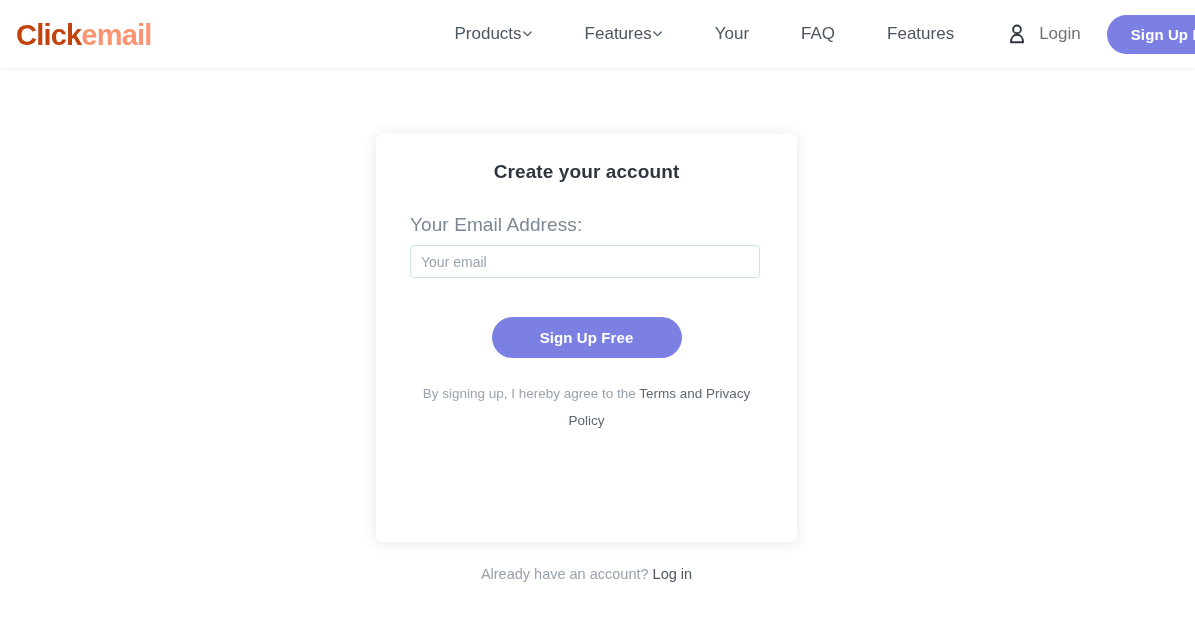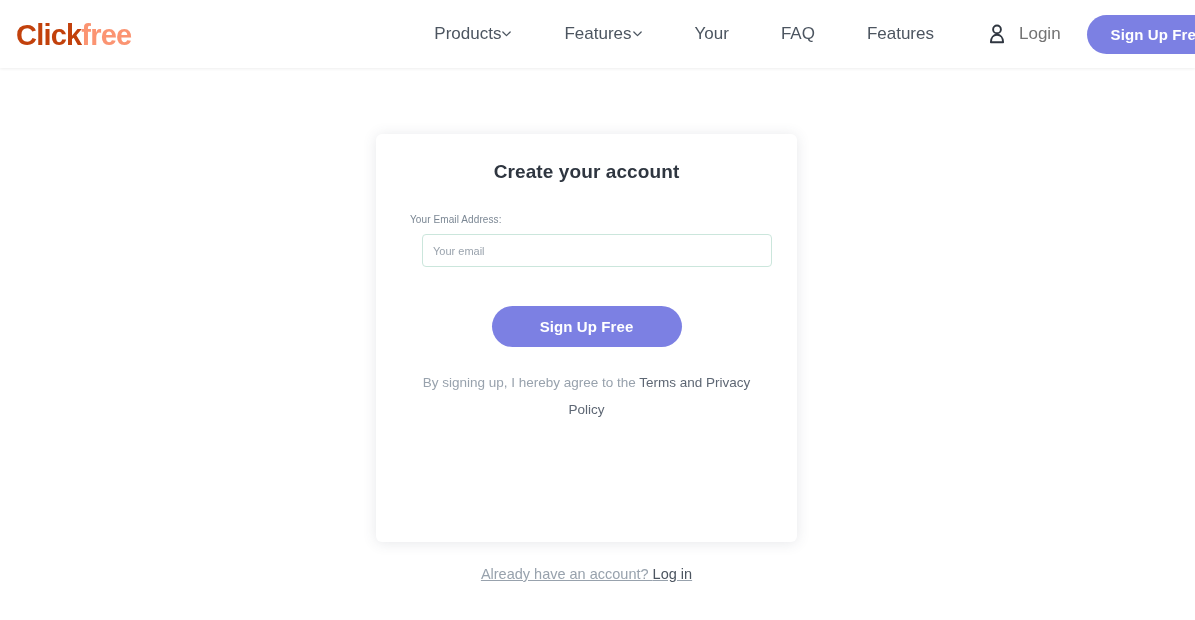--- a/index.html
+++ b/index.html
@@ -132,39 +132,38 @@
   }
 
   .form-body { padding: 0 34px; }
 
   .field-group { margin-top: 0; }
   .field-group.first { margin-top: 31px; }
   .field-group.second { margin-top: 26px; }
 
   .field-label {
     display: block;
-    font-size: 10px;
+    font-size: 19px;
     color: #7b8794;
     margin-bottom: 9px;
     letter-spacing: 0.1px;
   }
 
   .field-input {
     display: block;
     width: 350px;
     height: 33px;
     border: 1px solid #cbe6dc;
     border-radius: 4px;
     background: #ffffff;
     font-family: "Liberation Sans", sans-serif;
-    font-size: 11px;
+    font-size: 14px;
     color: #0c4a6e;
     padding: 0 10px;
     outline: none;
-    margin-left: 12px;
   }
   .field-input::placeholder { color: #9aa3ad; }
 
   .submit-row {
     margin-top: 39px;
     display: flex;
     justify-content: center;
   }
 
   .btn-submit {
@@ -195,34 +194,33 @@
   }
 
   .below-card {
     position: absolute;
     left: 376px;
     top: 498px;
     width: 421px;
     text-align: center;
     font-size: 14.5px;
     color: #98a2ad;
-    text-decoration: underline;
   }
   .below-card .login-cta {
     color: #4c5560;
     cursor: pointer;
   }
 </style>
 </head>
 <body>
 
 <header class="site-header">
 
   <div class="brand">
-    <span class="brand-click">Click</span><span class="brand-free">free</span>
+    <span class="brand-click">Click</span><span class="brand-free">email</span>
   </div>
 
   <nav class="main-nav">
 
     <div class="nav-item">
       <span>Products</span>
       <span class="chev">
         <svg viewBox="0 0 12 12" width="11" height="11" aria-hidden="true">
           <path d="M2 4.3 L6 8.3 L10 4.3" fill="none" stroke="#4c5560" stroke-width="1.4" stroke-linecap="round" stroke-linejoin="round"></path>
         </svg>

